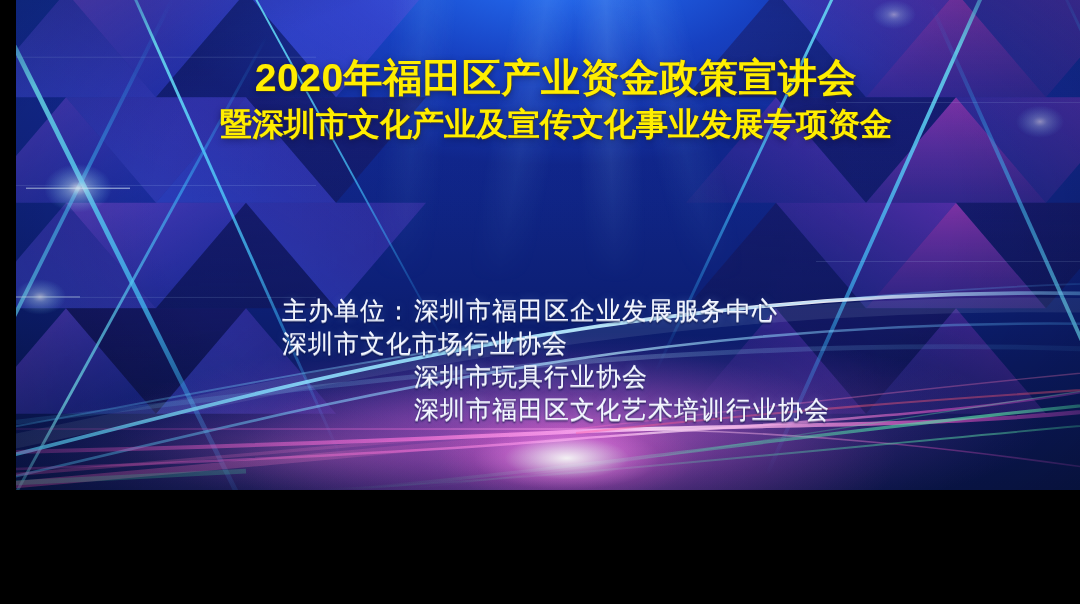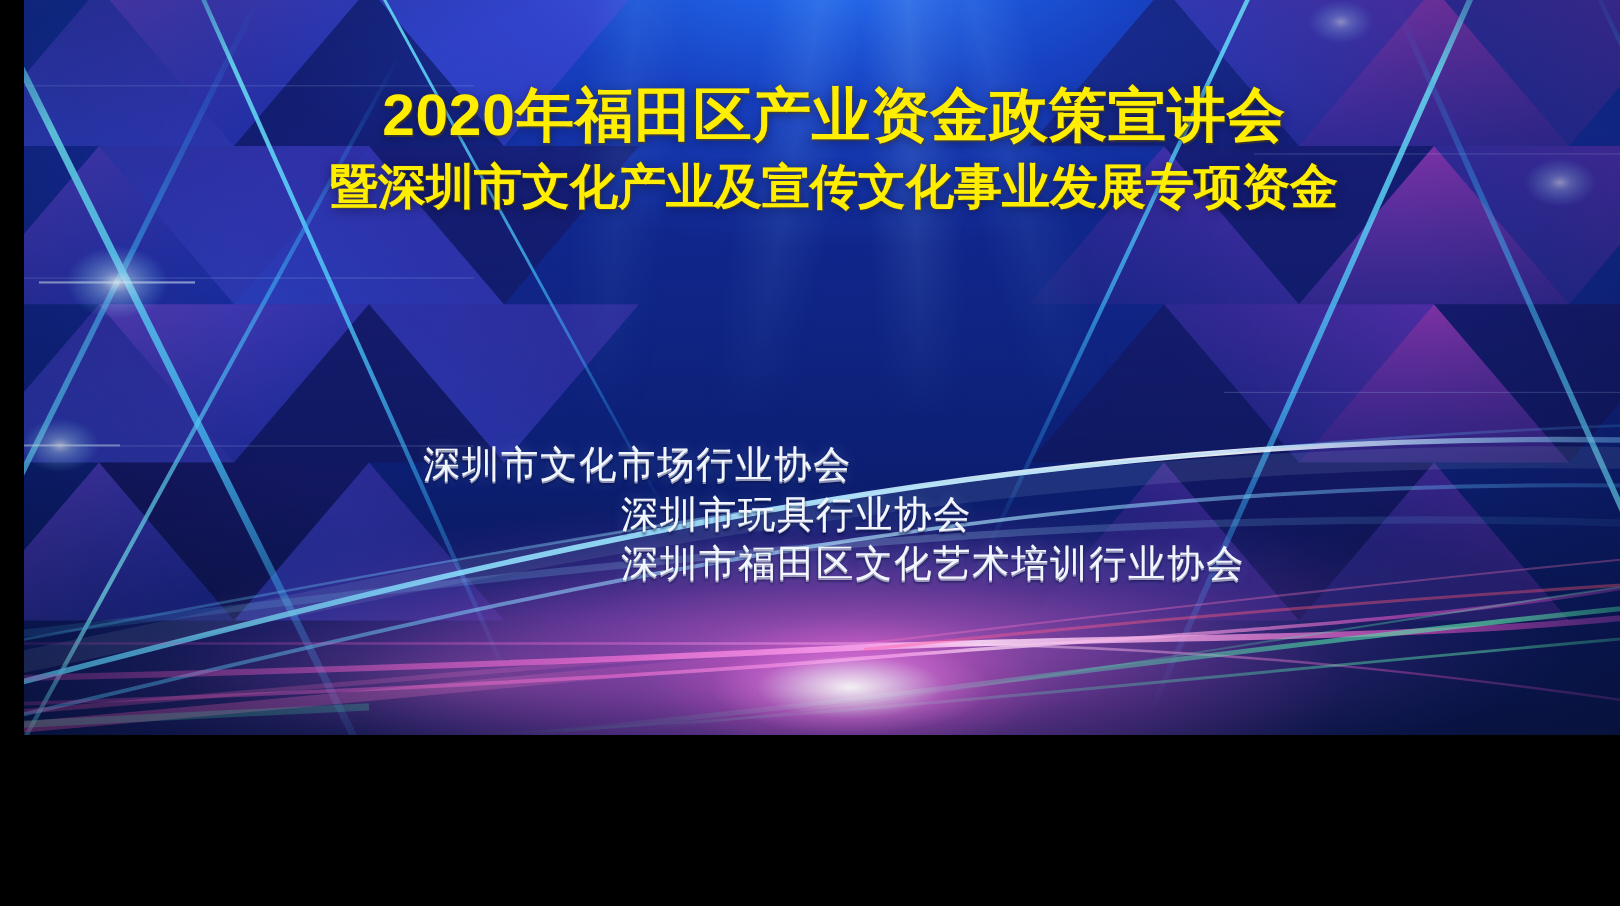--- a/index.html
+++ b/index.html
@@ -388,20 +388,24 @@
   <div class="content">
 
     <div class="title-block">
       <div class="title-line">2020年福田区产业资金政策宣讲会</div>
       <div class="title-line wide">暨深圳市文化产业及宣传文化事业发展专项资金</div>
     </div>
 
     <div class="org-block">
       <div class="org-table">
         <div class="org-row">
+          <span class="org-label">主办单位：</span>
+          <span class="org-text">深圳市福田区企业发展服务中心</span>
+        </div>
+        <div class="org-row">
           <span class="org-text">深圳市文化市场行业协会</span>
         </div>
         <div class="org-row">
           <span class="org-label"></span>
           <span class="org-text">深圳市玩具行业协会</span>
         </div>
         <div class="org-row">
           <span class="org-label"></span>
           <span class="org-text">深圳市福田区文化艺术培训行业协会</span>
         </div>

